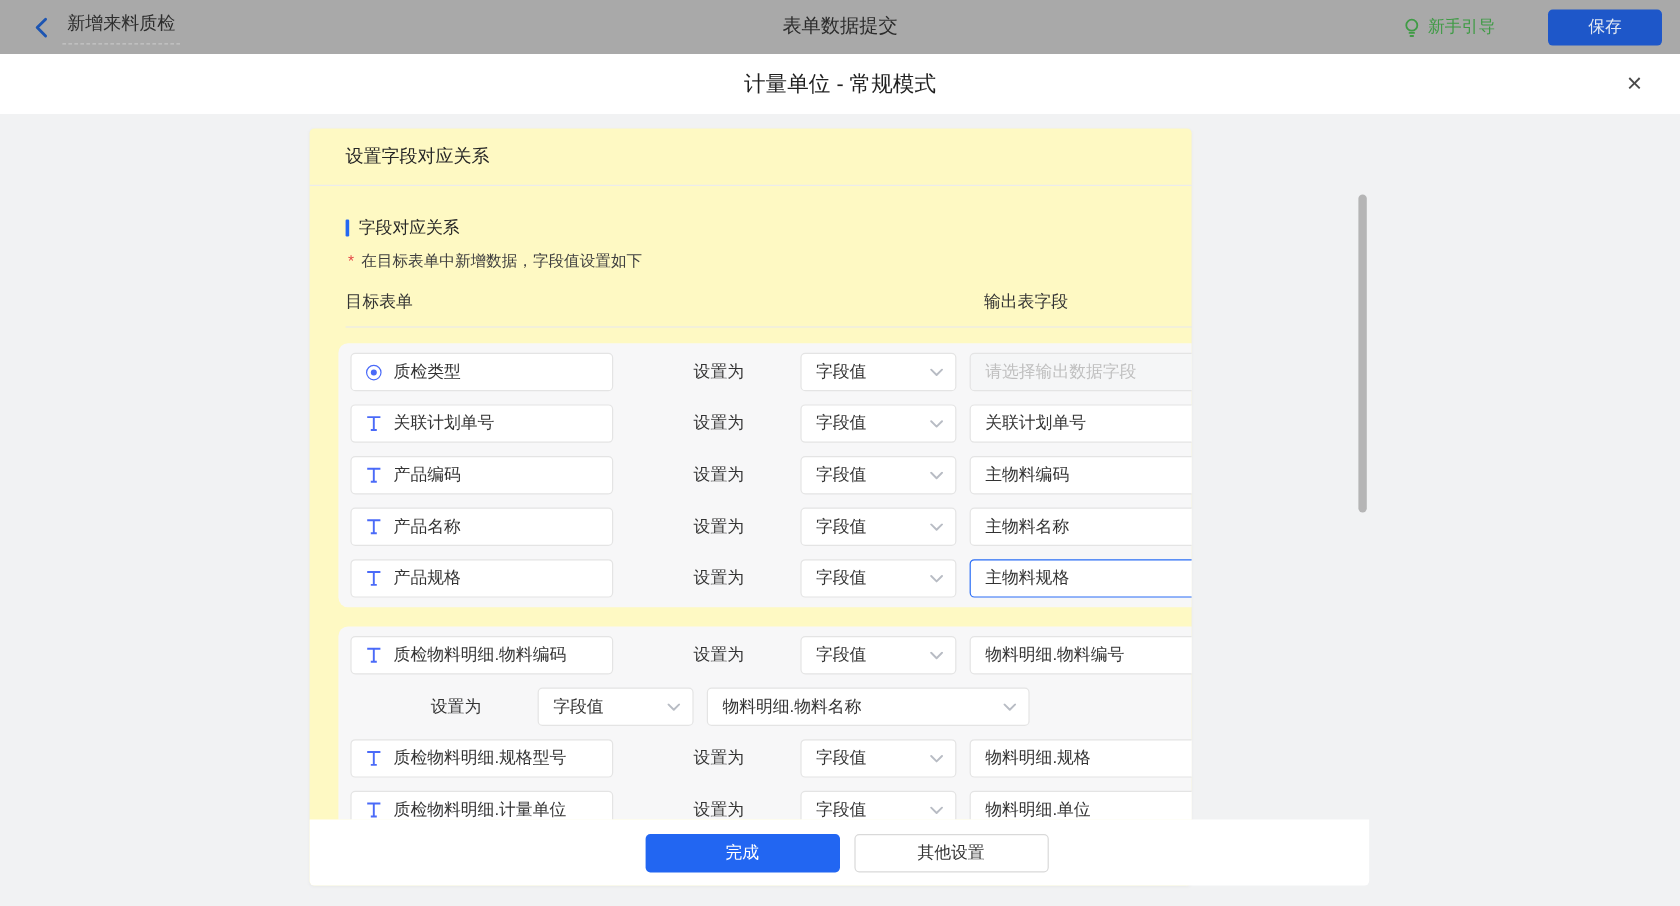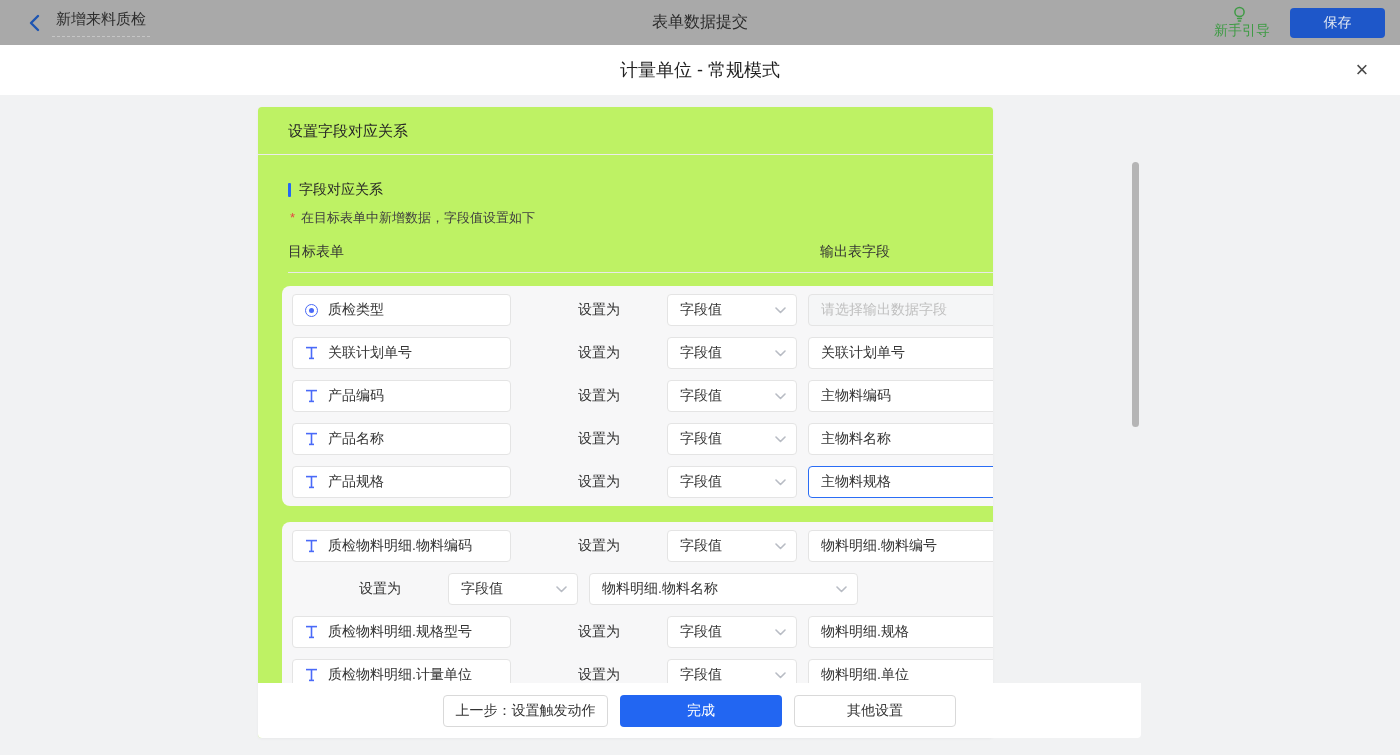--- a/index.html
+++ b/index.html
@@ -5,32 +5,32 @@
   * { margin:0; padding:0; box-sizing:border-box; }
   html,body { width:1400px; height:755px; font-family:"Liberation Sans","DejaVu Sans",sans-serif; background:#f1f2f3; overflow:hidden; }
 
   
   .topbar { position:absolute; left:0; top:0; width:1400px; height:45px; background:#a9a9a9; display:flex; align-items:center; }
   .topbar-left { display:flex; align-items:center; margin-left:28px; }
   .back-icon { display:flex; align-items:center; cursor:pointer; }
   .back-label { margin-left:12px; font-size:15px; color:#2d2d2d; padding:2px 4px 7px 4px; border-bottom:1px dashed #c6c6c6; }
   .topbar-title { position:absolute; left:0; right:0; text-align:center; font-size:16px; color:#2b2b2b; }
   .topbar-right { position:absolute; right:15px; display:flex; align-items:center; }
-  .guide { display:flex; align-items:center; margin-right:20px; cursor:pointer;flex-direction:column; }
+  .guide { display:flex; align-items:center; margin-right:44px; cursor:pointer; }
   .guide-label { font-size:14px; margin-left:6px; }
   .save-btn { width:95px; height:30px; border:none; border-radius:4px; font-size:14px; cursor:pointer; }
 
   
   .dialog-header { position:absolute; left:0; top:45px; width:1400px; height:50px; background:#ffffff; }
   .dialog-title { position:absolute; left:0; right:0; top:0; height:50px; line-height:50px; text-align:center; font-size:18px; font-weight:500; color:#1f1f1f; }
   .close-icon { position:absolute; right:22px; top:9px; font-size:22px; color:#4a4a4a; cursor:pointer; line-height:32px; width:32px; text-align:center; }
 
   
   .page { position:absolute; left:0; top:95px; width:1400px; height:660px; background:#f1f2f3; }
-  .card { position:absolute; left:258px; top:12px; width:735px; height:631px; background:#bef264; border-radius:4px; box-shadow:0 1px 3px rgba(0,0,0,0.04); }
+  .card { position:absolute; left:258px; top:12px; width:735px; height:631px; background:#fef9c3; border-radius:4px; box-shadow:0 1px 3px rgba(0,0,0,0.04); }
   .card-header { height:48px; line-height:48px; padding-left:30px; font-size:15px; color:#262626; border-bottom:1px solid #ececec; }
   .card-body { position:relative; height:528px; overflow:hidden; }
 
   .section-title { display:flex; align-items:center; margin:26px 0 0 30px; }
   .section-bar { width:3px; height:14px; background:#2468f2; border-radius:1px; margin-right:8px; }
   .section-label { font-size:14px; font-weight:normal; color:#262626; }
   .note-row { margin:10px 0 0 32px; font-size:13px; color:#404040; }
   .req-mark { color:#e54545; margin-right:6px; font-size:13px; }
 
   .col-header { position:relative; height:20px; margin-top:16px; }
@@ -329,20 +329,19 @@
                 <svg width="11" height="7" viewBox="0 0 11 7">
                   <polyline points="1,1 5.5,5.5 10,1" fill="none" stroke="#b8bcc4" stroke-width="1.6" stroke-linecap="round" stroke-linejoin="round"></polyline>
                 </svg>
               </div>
             </div>
           </div>
         </div>
     </div>
 
     <div class="card-footer">
-      <button class="ft-btn ft-prev">上一步：设置触发动作</button>
       <button class="ft-btn ft-done">完成</button>
       <button class="ft-btn ft-other">其他设置</button>
     </div>
 
     <div class="scroll-thumb"></div>
   </div>
 </div>
 
 </body></html>

